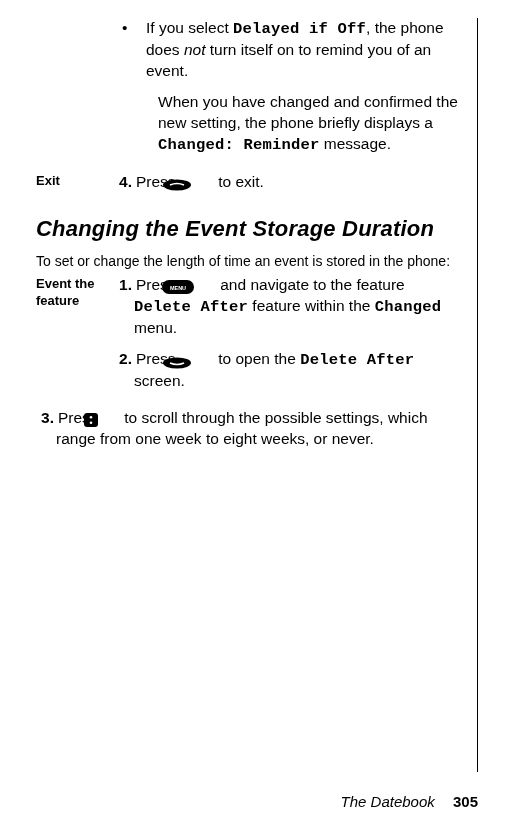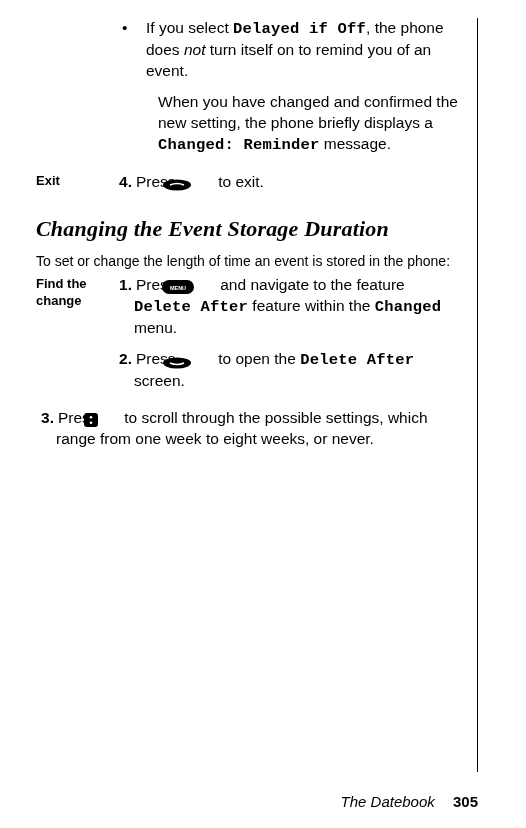--- a/index.html
+++ b/index.html
@@ -37,21 +37,21 @@
     .step-block { padding-left: 20px; text-indent: -20px; margin-bottom: 10px; }
     .bullet-block { padding-left: 32px; text-indent: -12px; margin-bottom: 10px; }
     .bullet-block .dot { display:inline-block; width:12px; }
     .sub-para { padding-left: 44px; margin-bottom: 10px; }
     .mono { font-family: "Courier New", Courier, monospace; font-weight: bold; letter-spacing: 0.2px; }
     .ital { font-style: italic; }
     .section-title {
       font-size: 22px;
       font-weight: bold;
       font-style: italic;
-      font-family: Liberation Serif, serif;
+      font-family: Liberation Sans, sans-serif;
       margin: 14px 0 10px 0;
       letter-spacing: 0.2px;
     }
     .intro { font-size: 14px; line-height: 1.35; margin-bottom: 4px; }
 
     .icon-oval {
       display: inline-block;
       width: 30px;
       height: 12px;
       vertical-align: middle;
@@ -107,21 +107,21 @@
               <path d="M8 6 Q15 3 22 6" stroke="#fff" stroke-width="1.6" fill="none"></path>
             </svg></span><span> to exit.</span>
       </div>
     </div>
   </div>
 
   <div class="section-title">Changing the Event Storage Duration</div>
   <div class="intro">To set or change the length of time an event is stored in the phone:</div>
 
   <div class="row">
-    <div class="label-col">Find the change</div>
+    <div class="label-col">Event the feature</div>
     <div class="body-col">
       <div class="step-block">
         <span class="step-num">1.</span><span>Press </span><span class="icon-menu"><svg viewBox="0 0 32 14">
               <rect x="0" y="0" width="32" height="14" rx="7" fill="#000"></rect>
               <text x="16" y="9.5" font-family="Arial" font-size="5.5" fill="#fff" text-anchor="middle" font-weight="bold">MENU</text>
             </svg></span><span> and navigate to the feature </span><span class="mono">Delete After</span><span> feature within the </span><span class="mono">Changed</span><span> menu.</span>
       </div>
       <div class="step-block">
         <span class="step-num">2.</span><span>Press </span><span class="icon-oval"><svg viewBox="0 0 30 12">
               <ellipse cx="15" cy="6" rx="14" ry="5.5" fill="#000"></ellipse>

